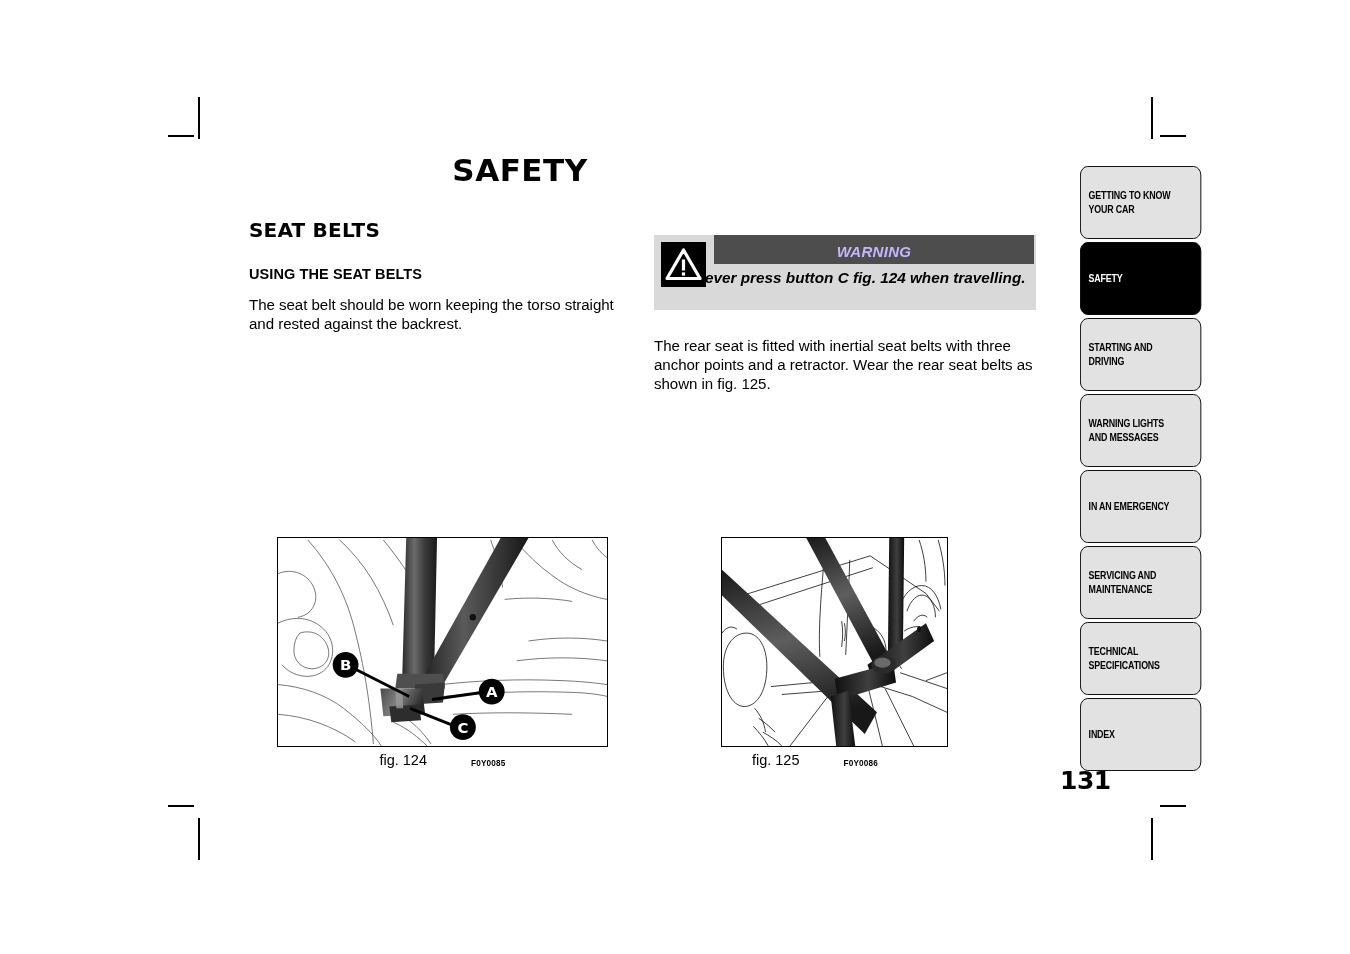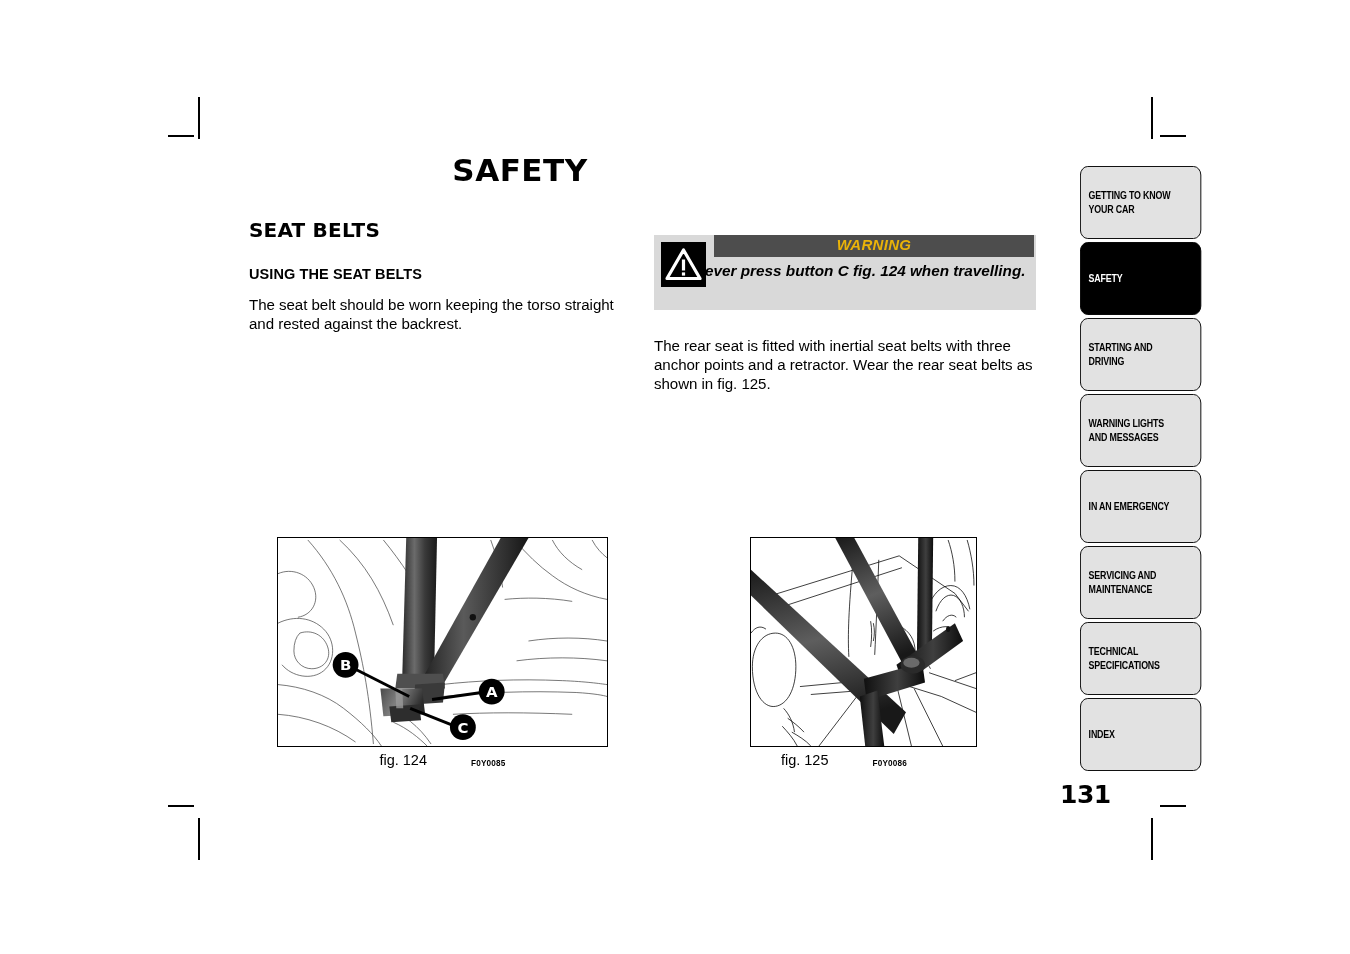--- a/index.html
+++ b/index.html
@@ -72,45 +72,45 @@
   #warning-icon {
     position: absolute;
     left: 7px; top: 7px;
     width: 45px; height: 45px;
     background: #000;
   }
   #warning-icon svg { display: block; }
   #warning-bar {
     margin-left: 60px;
     background: #4d4d4d;
-    color: #eab308;
+    color: #c4b5fd;
     font-style: italic;
     font-weight: bold;
     font-size: 15px;
     text-align: center;
-    padding: 1px 0 4px 0;
+    padding: 8px 0 4px 0;
     letter-spacing: 0.3px;
     margin-top: 7px;
     margin-right: 2px;
   }
   #warning-text {
     margin-left: 40px;
     margin-right: 8px;
     padding-top: 5px;
     padding-bottom: 20px;
     font-style: italic;
     font-weight: bold;
     font-size: 15.3px;
     line-height: 1.22;
   }
 
   
   .figure { position: absolute; }
   #fig-124 { left: 277px; top: 537px; width: 331px; height: 210px; }
-  #fig-125 { left: 711px; top: 537px; width: 266px; height: 210px; padding-left: 39px; }
+  #fig-125 { left: 682px; top: 537px; width: 266px; height: 210px; padding-left: 39px; }
   .fig-frame {
     width: 100%; height: 100%;
     border: 1.6px solid #000;
     background: #fff;
     overflow: hidden;
     position: relative;
   }
   .fig-frame svg { display: block; width: 100%; height: 100%; }
   .fig-caption {
     position: absolute;
@@ -155,21 +155,20 @@
     border-color: #000;
   }
   #page-number {
     position: absolute;
     left: 1060px;
     top: 766px;
     font-size: 25px;
     font-weight: bold;
     font-family: "DejaVu Sans", sans-serif;
     letter-spacing: -0.5px;
-    margin-top: 14px;
   }
 </style>
 </head>
 <body>
 
 <div class="crop v" style="left:198px; top:97px;"></div>
 <div class="crop h" style="left:168px; top:135px;"></div>
 <div class="crop v" style="left:1151px; top:97px;"></div>
 <div class="crop h" style="left:1160px; top:135px;"></div>
 <div class="crop v" style="left:198px; top:818px;"></div>

